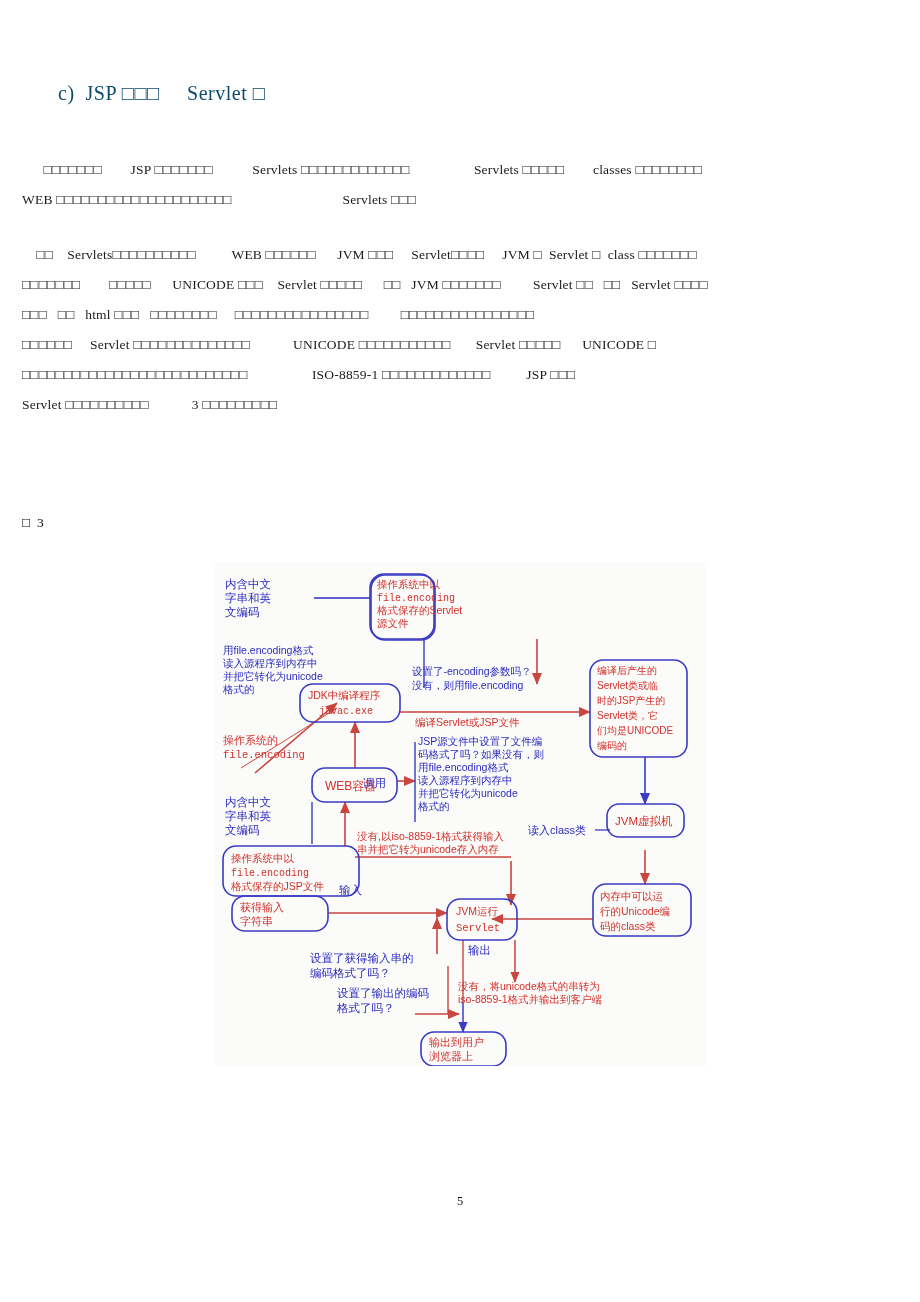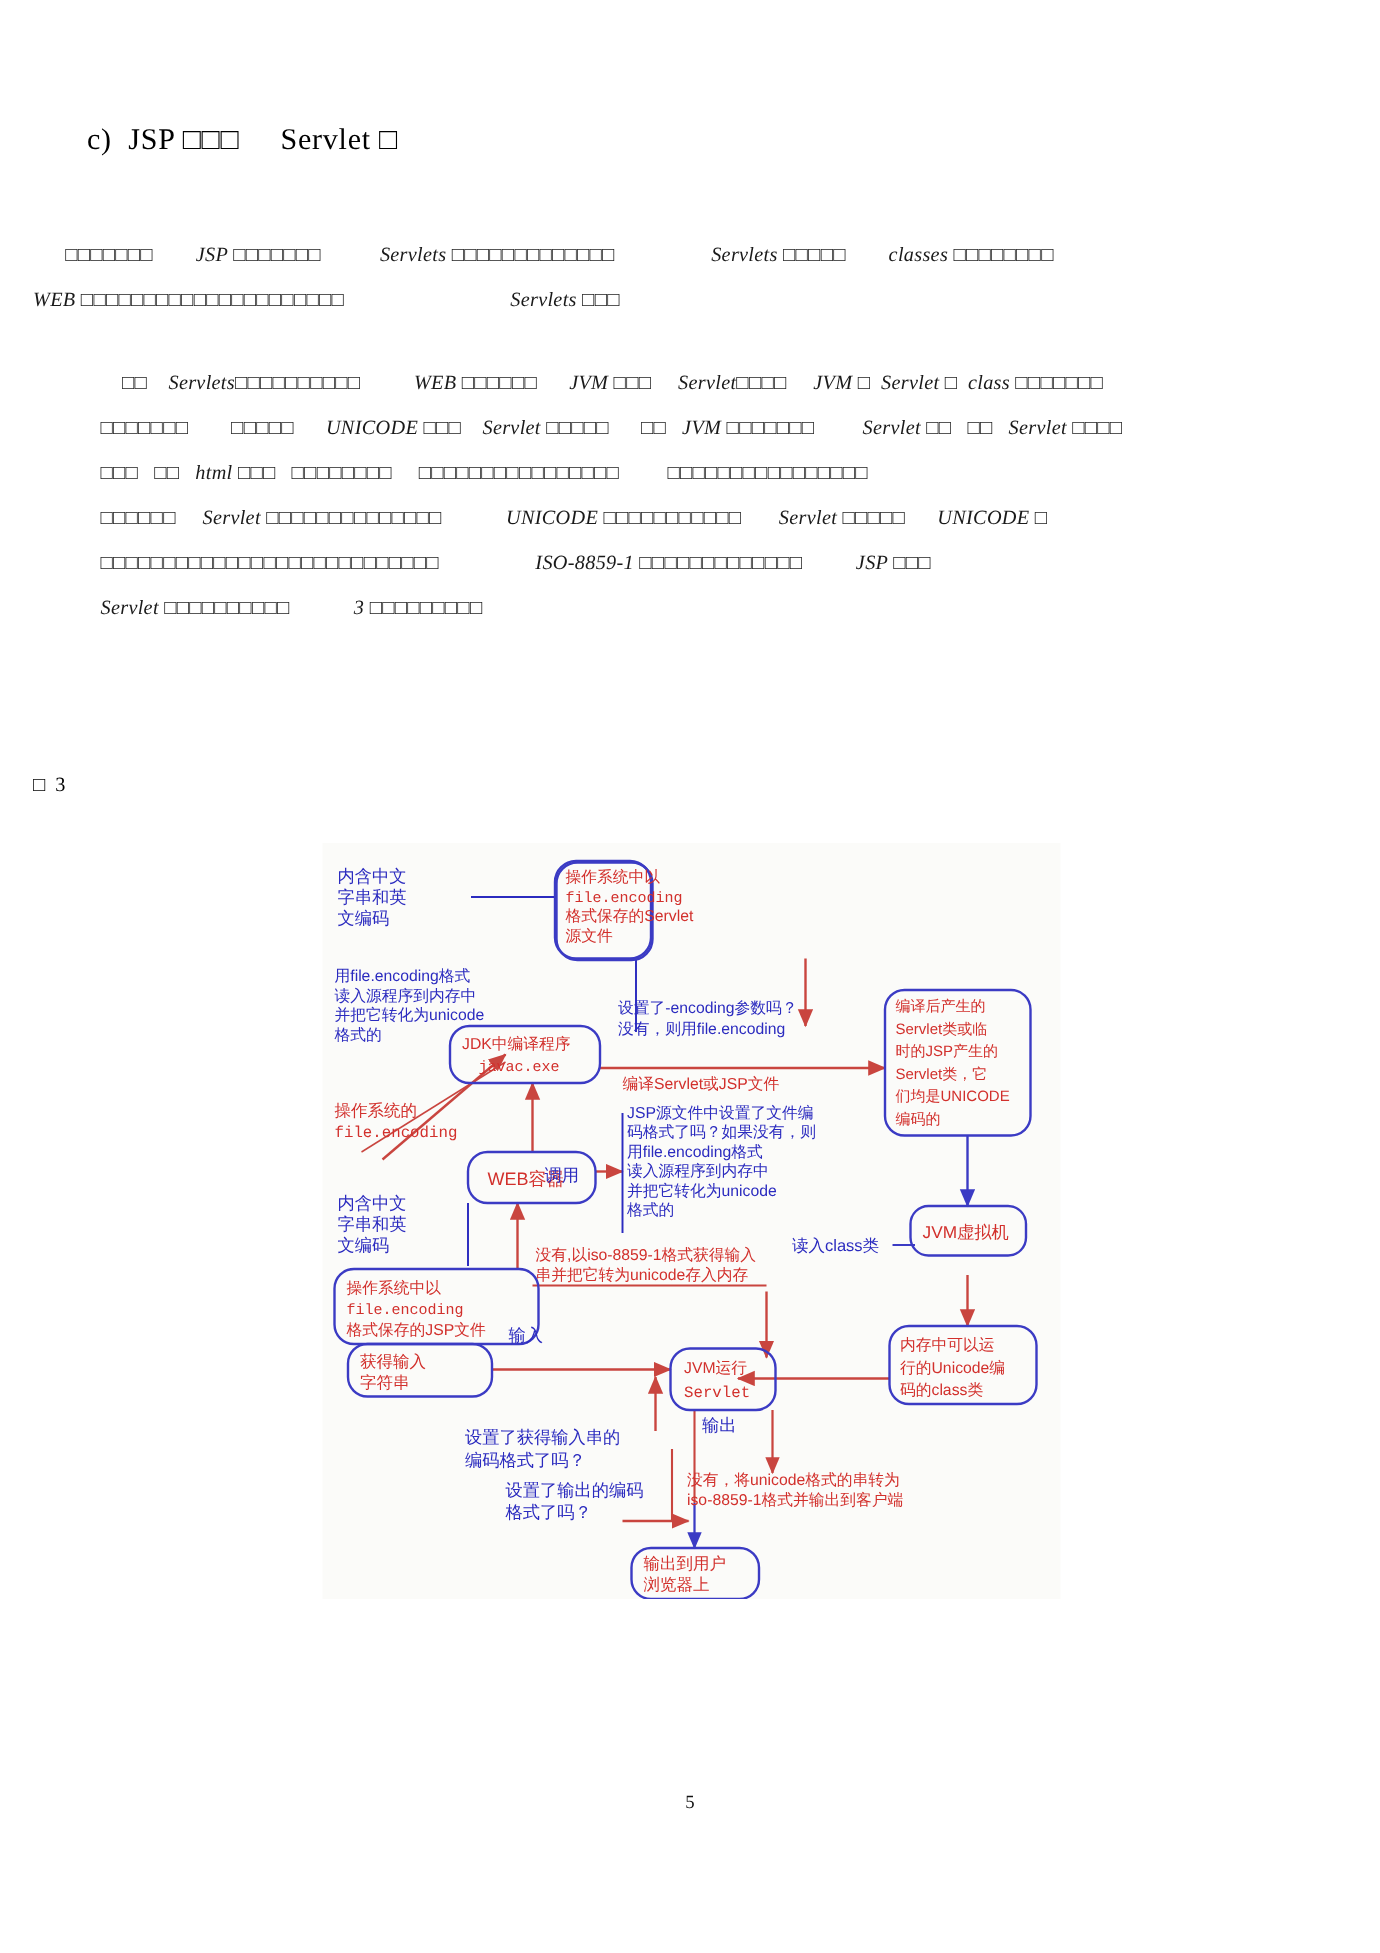--- a/index.html
+++ b/index.html
@@ -24,37 +24,36 @@
   }
 
   
   .heading {
     position: absolute;
     left: 58px;
     top: 82px;
     font-size: 20px;
     letter-spacing: 0.5px;
     white-space: pre;
-    color: #000000;
+    color: #0c4a6e;
   }
 
   
   .body-block {
     position: absolute;
     left: 22px;
     right: 20px;
   }
   .line {
     font-size: 13.5px;
     line-height: 30px;
     height: 30px;
     white-space: pre;
     color: #1a1a1a;
     letter-spacing: 0.2px;
-    font-style: italic;
   }
 
   
   .fig-caption {
     position: absolute;
     left: 22px;
     top: 515px;
     font-size: 13.5px;
     white-space: pre;
   }
@@ -87,21 +86,21 @@
 
 <div class="page">
 
   <div class="heading">c)  JSP □□□     Servlet □</div>
 
   <div class="body-block" style="top:155px;">
     <div class="line">      □□□□□□□        JSP □□□□□□□           Servlets □□□□□□□□□□□□□                  Servlets □□□□□        classes □□□□□□□□</div>
     <div class="line">WEB □□□□□□□□□□□□□□□□□□□□□                               Servlets □□□</div>
   </div>
 
-  <div class="body-block" style="top:240px;margin-left:45px;">
+  <div class="body-block" style="top:240px;">
     <div class="line">    □□    Servlets□□□□□□□□□□          WEB □□□□□□      JVM □□□     Servlet□□□□     JVM □  Servlet □  class □□□□□□□</div>
     <div class="line">□□□□□□□        □□□□□      UNICODE □□□    Servlet □□□□□      □□   JVM □□□□□□□         Servlet □□   □□   Servlet □□□□</div>
     <div class="line">□□□   □□   html □□□   □□□□□□□□     □□□□□□□□□□□□□□□□         □□□□□□□□□□□□□□□□</div>
     <div class="line">□□□□□□     Servlet □□□□□□□□□□□□□□            UNICODE □□□□□□□□□□□       Servlet □□□□□      UNICODE □</div>
     <div class="line">□□□□□□□□□□□□□□□□□□□□□□□□□□□                  ISO-8859-1 □□□□□□□□□□□□□          JSP □□□</div>
     <div class="line">Servlet □□□□□□□□□□            3 □□□□□□□□□</div>
   </div>
 
   <div class="fig-caption">□  3</div>
 

